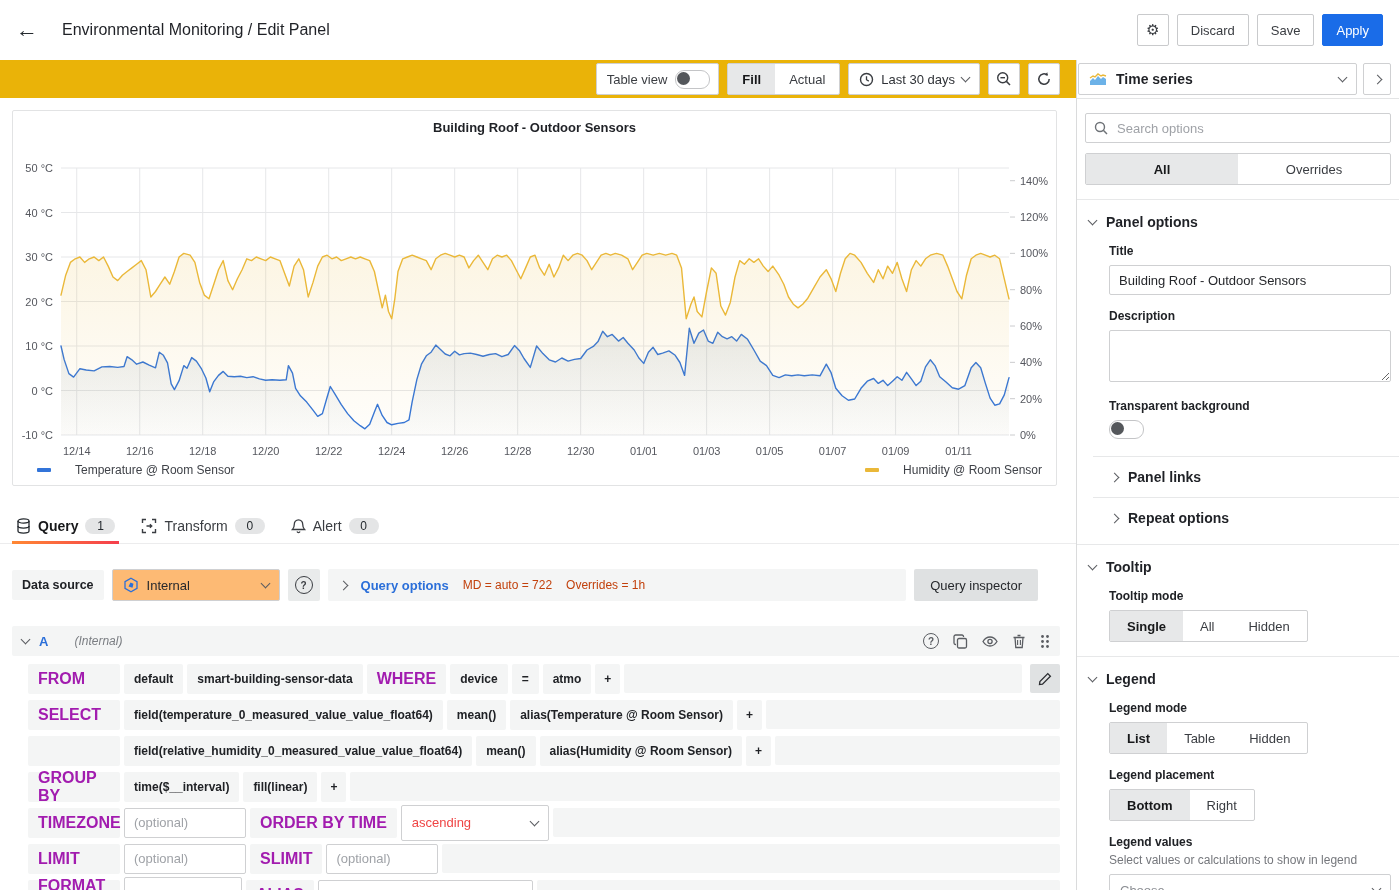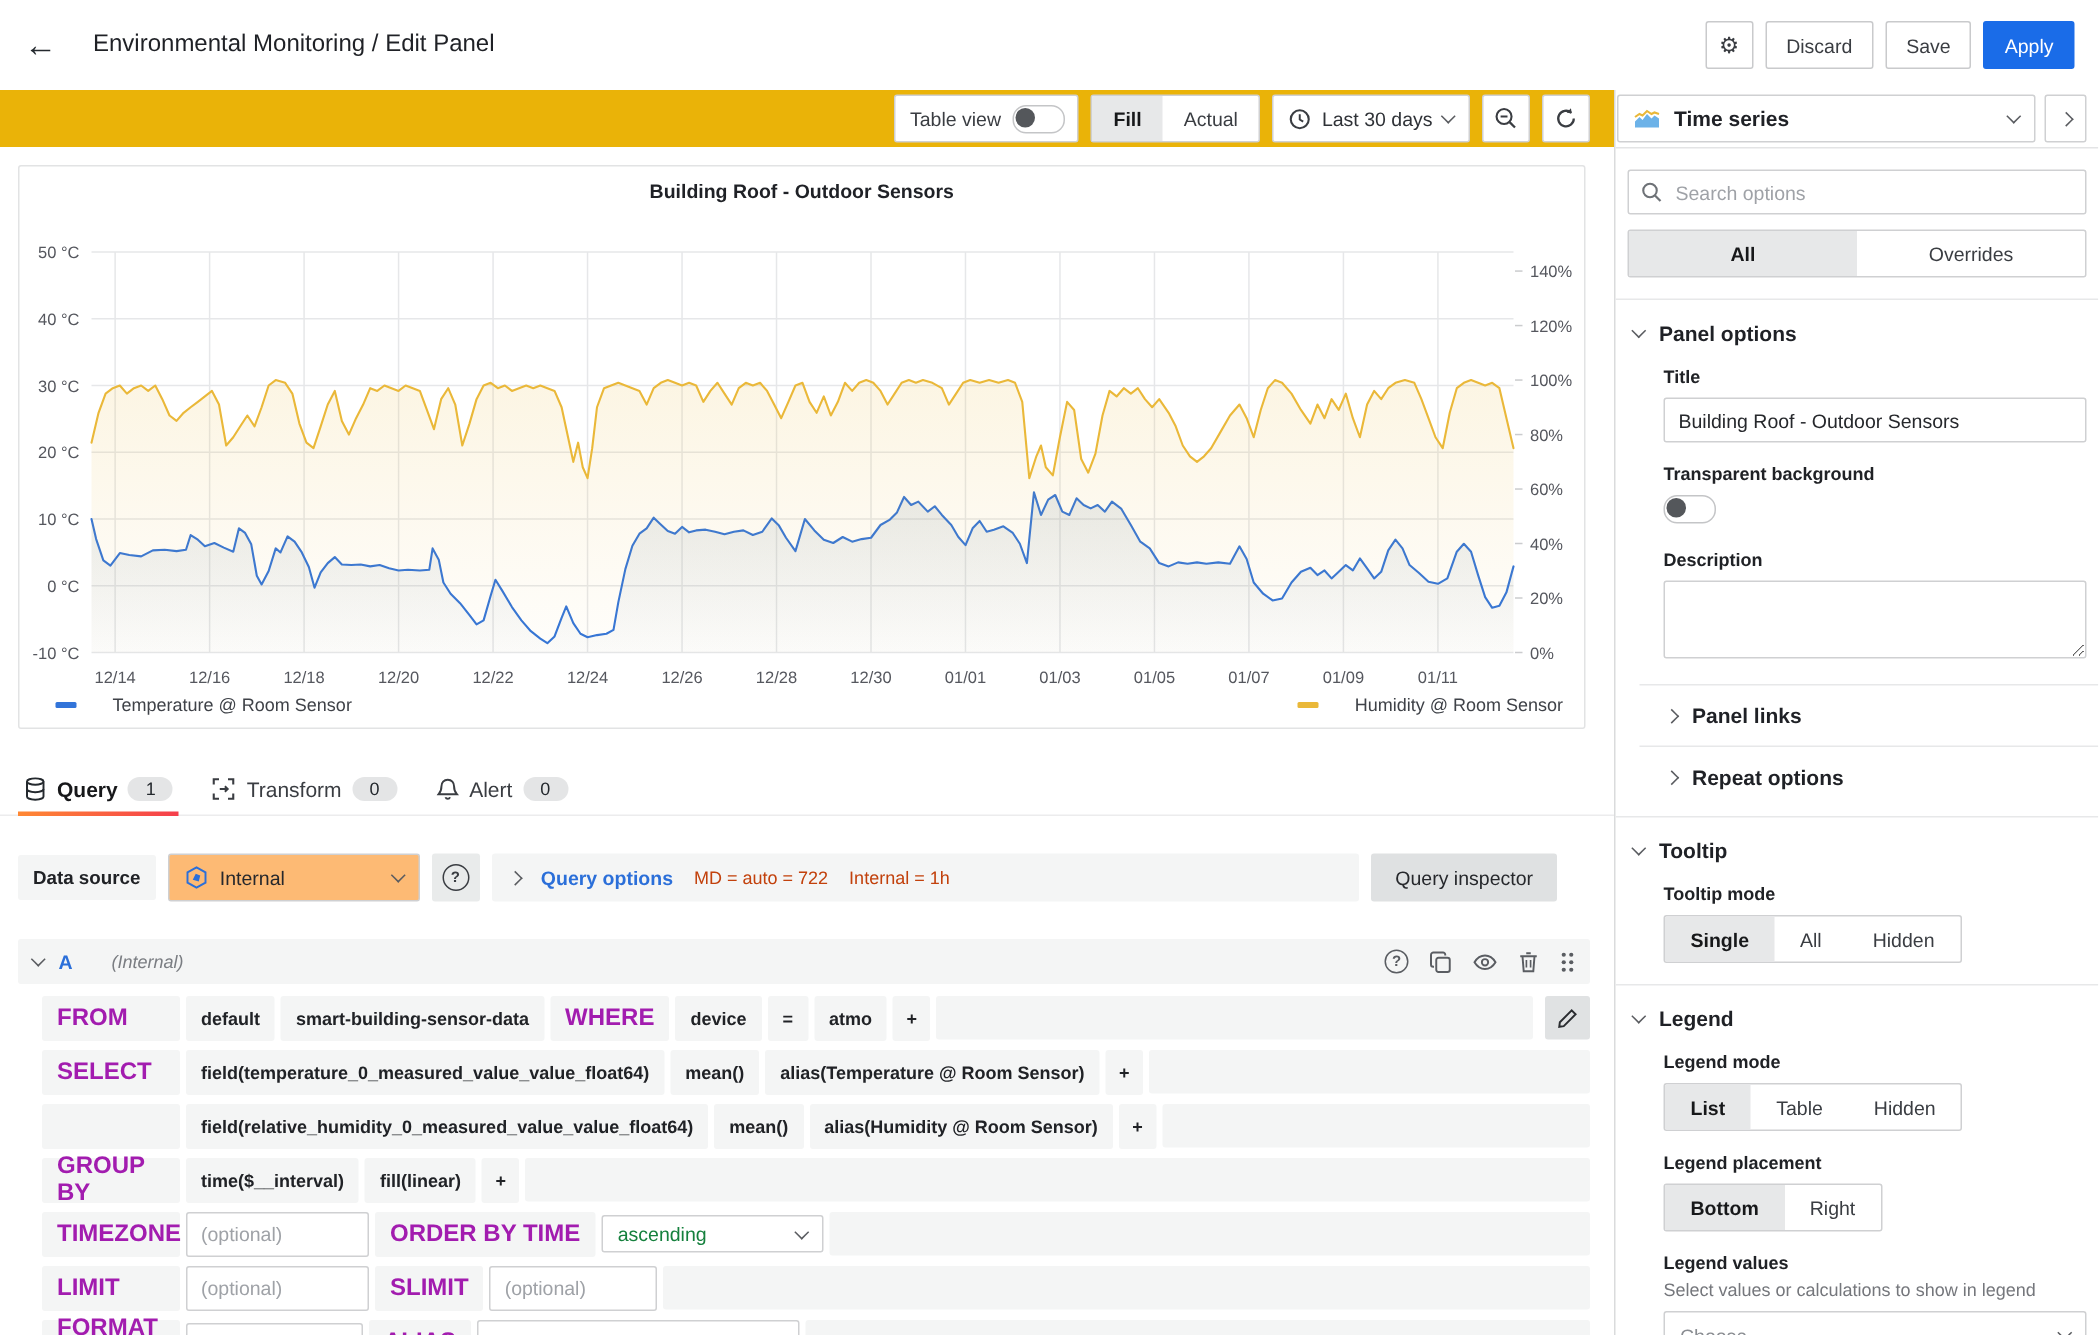--- a/index.html
+++ b/index.html
@@ -65,21 +65,21 @@
   .qa-icons{display:flex;align-items:center;gap:14px;color:#5A5D62;}
   .qa-icons .ic{cursor:pointer;display:inline-flex;}
   .q-rows{display:flex;flex-direction:column;gap:7px;margin-top:8px;padding-left:16px;}
   .q-row{display:flex;align-items:center;gap:4px;height:29px;}
   .kw{width:92px;justify-content:flex-start;color:#a21caf;font-weight:700;font-size:16px;}
   .chip.val{font-weight:600;font-size:12px;cursor:pointer;}
   .chip.plus{cursor:pointer;padding:0 9px;}
   .filler{flex:1;background:#F4F5F5;border-radius:2px;height:29px;}
   .q-input{height:30px;background:#fff;border:1px solid #CFD0D2;border-radius:2px;padding:0 9px;font-size:13px;color:#26282C;box-sizing:border-box;font-family:"Liberation Sans",sans-serif;}
   .q-input::placeholder{color:#9FA2A7;}
-  .q-select{height:25px;background:#fff;border:1px solid #CFD0D2;border-radius:2px;display:inline-flex;align-items:center;gap:8px;padding:0 10px;box-sizing:border-box;cursor:pointer;font-size:13px;color:#15803d;}
+  .q-select{height:36px;background:#fff;border:1px solid #CFD0D2;border-radius:2px;display:inline-flex;align-items:center;gap:8px;padding:0 10px;box-sizing:border-box;cursor:pointer;font-size:13px;color:#ef4444;}
   .pencil-btn{width:30px;height:29px;background:#E0E2E3;border-radius:2px;display:inline-flex;align-items:center;justify-content:center;margin-left:4px;cursor:pointer;}
   
   .sidebar{left:1076px;top:60px;width:323px;height:830px;background:#fff;border-left:1px solid #DADBDC;box-sizing:border-box;overflow:hidden;}
   .viz-row{display:flex;align-items:center;gap:6px;padding:2px 8px 2px 1px;height:34px;border-bottom:1px solid #E3E4E5;}
   .viz-select{flex:1;height:32px;border:1px solid #CFD0D2;border-radius:2px;display:flex;align-items:center;gap:9px;padding:0 10px;box-sizing:border-box;cursor:pointer;}
   .viz-select .val{flex:1;font-weight:700;font-size:14px;color:#1F2126;}
   .collapse-btn{width:28px;height:32px;border:1px solid #CFD0D2;border-radius:2px;display:inline-flex;align-items:center;justify-content:center;cursor:pointer;box-sizing:border-box;}
   .search-box{margin:14px 8px 10px 8px;height:30px;border:1px solid #CFD0D2;border-radius:2px;display:flex;align-items:center;gap:7px;padding:0 8px;box-sizing:border-box;}
   .search-box input{border:0;outline:none;flex:1;font-size:13px;color:#26282C;font-family:"Liberation Sans",sans-serif;}
   .search-box input::placeholder{color:#9FA2A7;}
@@ -273,21 +273,21 @@
     <span class="val">Internal</span>
     <span class="chev down"></span>
   </div>
   <span class="help-btn">
       <span class="q-circle">?</span>
     </span>
   <div class="qopts">
     <span class="chev right"></span>
     <span class="link">Query options</span>
     <span class="meta">MD = auto = 722</span>
-    <span class="meta">Internal = 1h</span>
+    <span class="meta">Overrides = 1h</span>
   </div>
   <span class="qi-btn">Query inspector</span>
 </div>
 
 <div class="abs query-card">
   <div class="qa-head">
     <span class="chev down"></span>
     <span class="qa-ref">A</span>
     <span class="qa-ds">(Internal)</span>
     <span class="qa-icons">
@@ -431,27 +431,27 @@
     <span class="chev down"></span>
     <span>Panel options</span>
   </div>
 
   <div class="fld">
     <div class="fld-label">Title</div>
     <input class="txt-input" value="Building Roof - Outdoor Sensors" style="">
   </div>
 
   <div class="fld">
+    <div class="fld-label">Description</div>
+    <textarea class="txt-area" style=""></textarea>
+  </div>
+
+  <div class="fld">
     <div class="fld-label">Transparent background</div>
     <span class="toggle"></span>
-  </div>
-
-  <div class="fld">
-    <div class="fld-label">Description</div>
-    <textarea class="txt-area" style=""></textarea>
   </div>
 
   <div class="divider inset"></div>
   <div class="sub-head">
     <span class="chev right"></span>
     <span>Panel links</span>
   </div>
   <div class="divider inset"></div>
   <div class="sub-head">
     <span class="chev right"></span>

